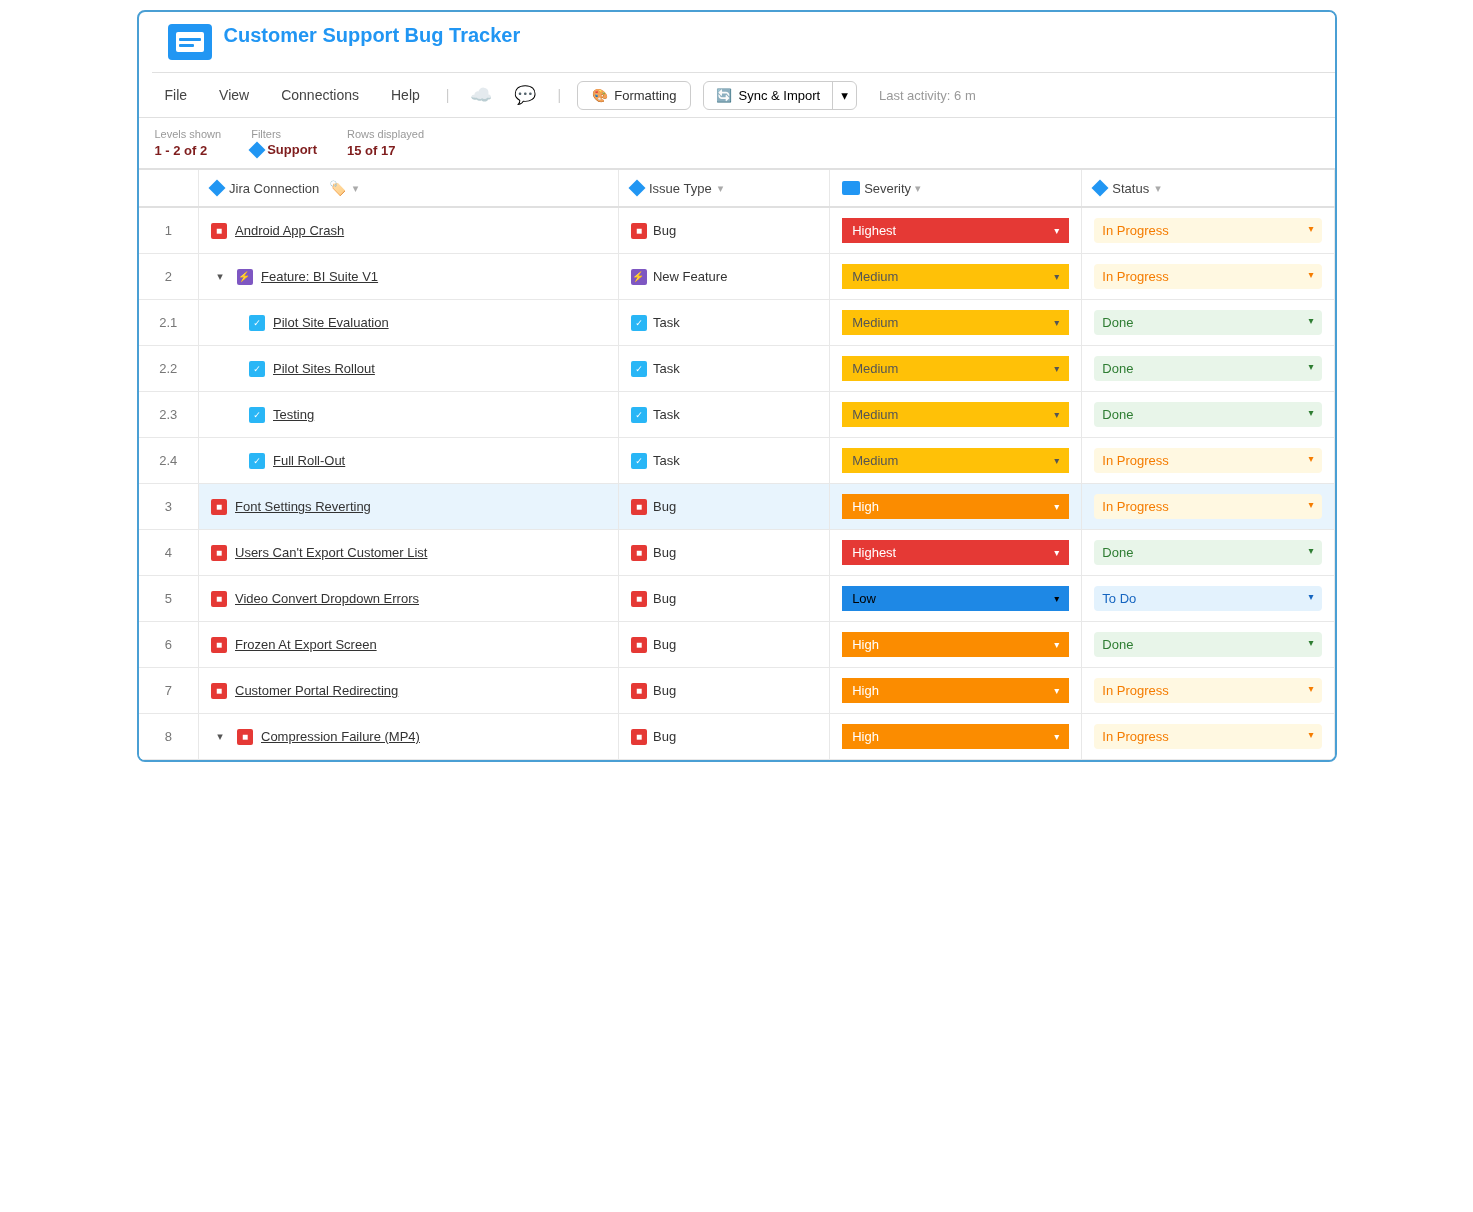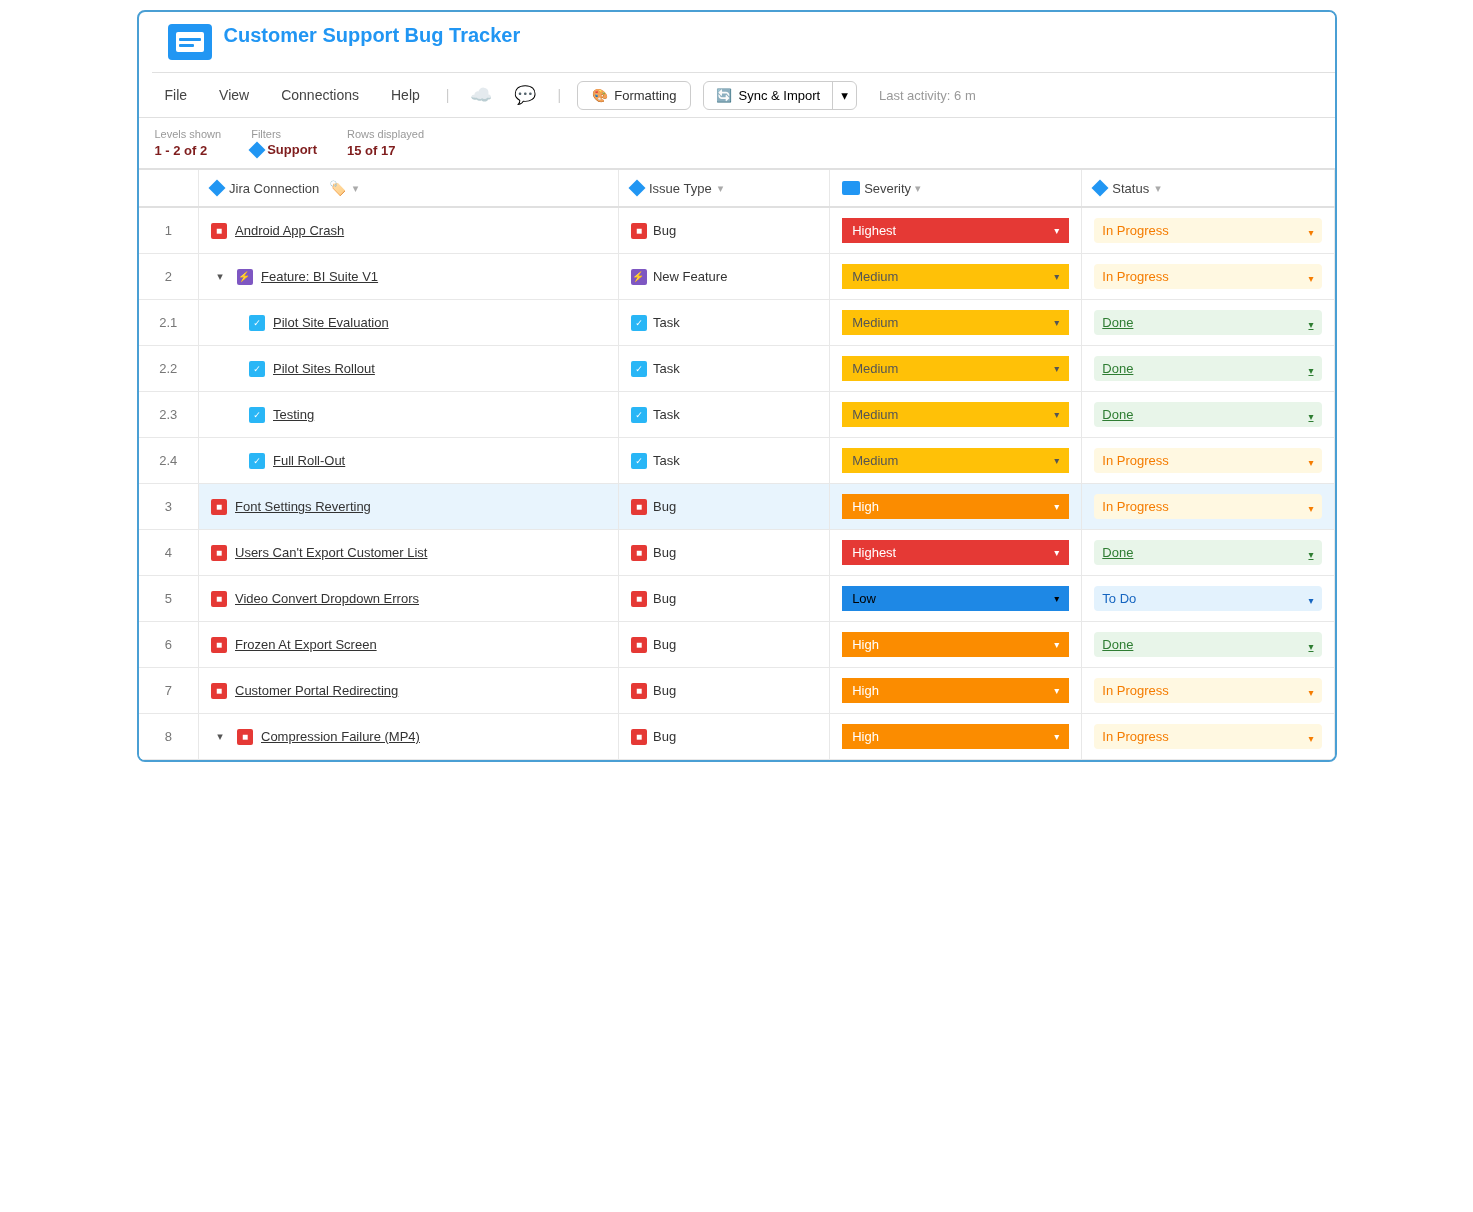--- a/index.html
+++ b/index.html
@@ -237,28 +237,28 @@
       cursor: pointer;
       min-width: 120px;
     }
     .sev-highest { background: #e53935; color: #fff; }
     .sev-high { background: #fb8c00; color: #fff; }
     .sev-medium { background: #ffc107; color: #555; }
     .sev-low { background: #1e88e5; color: #000000; }
     .sev-arrow { font-size: 10px; }
     .status-cell {
       display: flex;
-      align-items: flex-end;
+      align-items: flex-start;
       justify-content: space-between;
       padding: 5px 8px;
       border-radius: 4px;
       min-width: 120px;
     }
     .status-in-progress { background: #fff8e1; color: #f57c00; font-weight: 500; }
-    .status-done { background: #e8f5e9; color: #2e7d32; font-weight: 500; text-decoration: underline; }
+    .status-done { background: #e8f5e9; color: #2e7d32; font-weight: 500; }
     .status-todo { background: #e3f2fd; color: #1565c0; font-weight: 500; }
     .status-arrow { font-size: 10px; margin-left: 6px; }
     .row-highlighted { background: #e8f4fd; }
     .expand-btn {
       display: inline-flex;
       align-items: center;
       justify-content: center;
       width: 18px;
       height: 18px;
       cursor: pointer;

